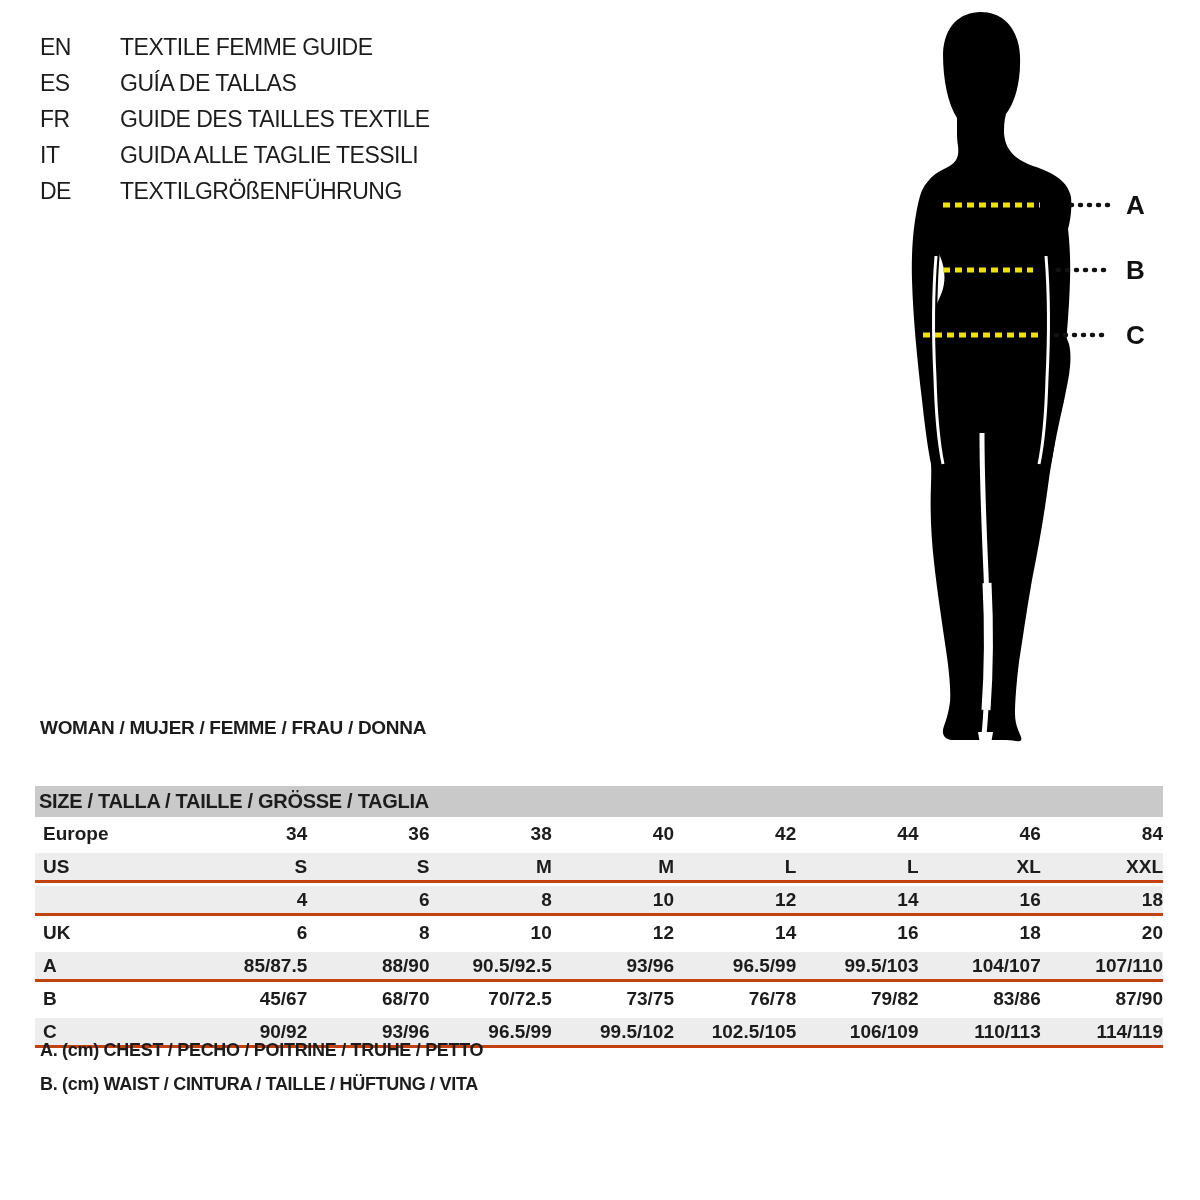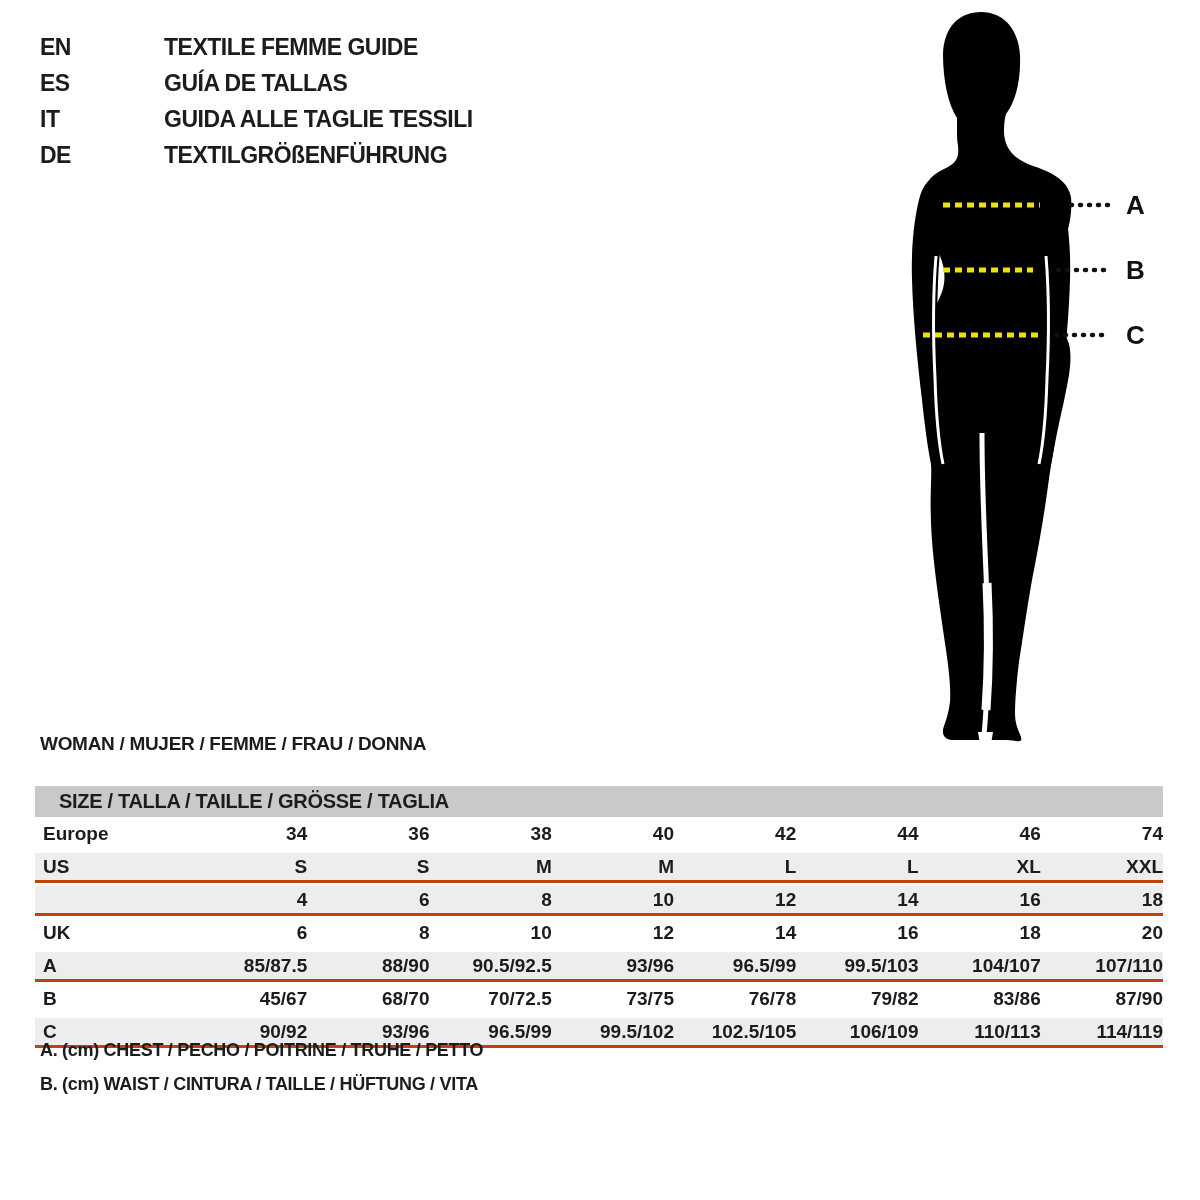--- a/index.html
+++ b/index.html
@@ -19,25 +19,24 @@
 
   
   .lang-block {
     position: absolute;
     left: 40px; top: 29px;
   }
   .lang-row {
     display: flex;
     height: 36px;
     line-height: 36px;
-    font-weight: bold;
+    font-weight: normal;
     font-size: 23px;
     letter-spacing: -0.5px;
     white-space: nowrap;
-    gap: 44px;
   }
   .lang-code { width: 80px; }
 
   
   .figure-wrap {
     position: absolute;
     left: 878px; top: 8px;
     width: 320px; height: 740px;
   }
   .silhouette { fill: var(--color-silhouette, #000); stroke: none; }
@@ -58,41 +57,41 @@
   .measure-label {
     font-family: "Liberation Sans", sans-serif;
     font-size: 26px;
     font-weight: bold;
     fill: #111111;
   }
 
   
   .woman-title {
     position: absolute;
-    left: 40px; top: 733px;
+    left: 40px; top: 717px;
     font-size: 19px;
     font-weight: bold;
     letter-spacing: -0.3px;
     white-space: nowrap;
   }
 
   
   .size-table {
     position: absolute;
     left: 35px; top: 786px;
     width: 1128px;
   }
   .table-header {
     height: 31px;
     line-height: 31px;
     background: var(--color-header_bar, #c9c9c9);
     font-size: 20px;
     font-weight: bold;
     letter-spacing: -0.3px;
-    padding-left: 24px;
+    padding-left: 4px;
     box-sizing: border-box;
   }
   .trow {
     display: flex;
     height: 33px;
     line-height: 27px;
     font-size: 19px;
     font-weight: bold;
     box-sizing: border-box;
   }
@@ -134,20 +133,24 @@
 <div class="canvas">
 
   <div class="lang-block">
     <div class="lang-row">
       <span class="lang-code">EN</span>
       <span class="lang-title">TEXTILE FEMME GUIDE</span>
     </div>
     <div class="lang-row">
       <span class="lang-code">ES</span>
       <span class="lang-title">GUÍA DE TALLAS</span>
+    </div>
+    <div class="lang-row">
+      <span class="lang-code">FR</span>
+      <span class="lang-title">GUIDE DES TAILLES TEXTILE</span>
     </div>
     <div class="lang-row">
       <span class="lang-code">IT</span>
       <span class="lang-title">GUIDA ALLE TAGLIE TESSILI</span>
     </div>
     <div class="lang-row">
       <span class="lang-code">DE</span>
       <span class="lang-title">TEXTILGRÖßENFÜHRUNG</span>
     </div>
   </div>
@@ -244,21 +247,21 @@
     <div>
         <div class="trow">
           <div class="tlabel">Europe</div>
           <div class="tcell">34</div>
           <div class="tcell">36</div>
           <div class="tcell">38</div>
           <div class="tcell">40</div>
           <div class="tcell">42</div>
           <div class="tcell">44</div>
           <div class="tcell">46</div>
-          <div class="tcell">74</div>
+          <div class="tcell">84</div>
         </div>
         <div class="trow striped">
           <div class="tlabel">US</div>
           <div class="tcell">S</div>
           <div class="tcell">S</div>
           <div class="tcell">M</div>
           <div class="tcell">M</div>
           <div class="tcell">L</div>
           <div class="tcell">L</div>
           <div class="tcell">XL</div>

